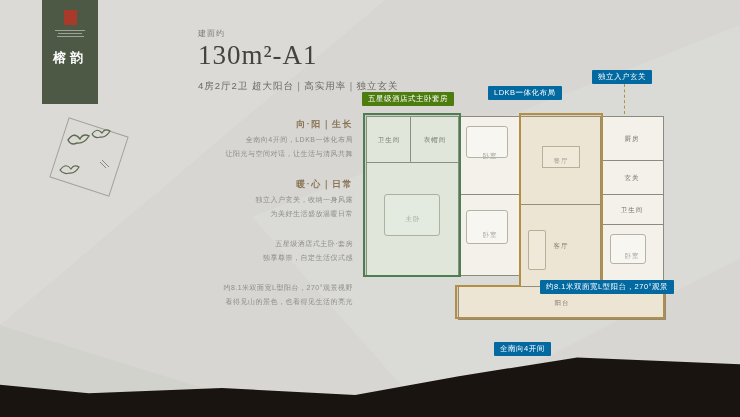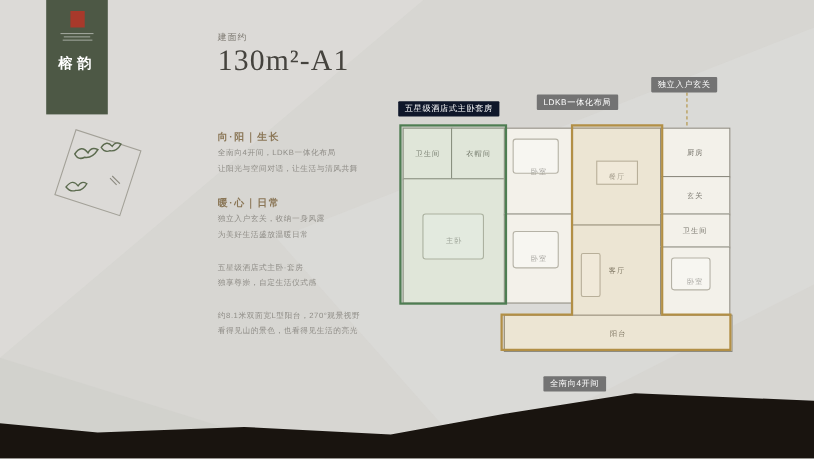--- a/index.html
+++ b/index.html
@@ -29,38 +29,38 @@
 
   
   .header{position:absolute;left:198px;top:28px;}
   .area-prefix{font-size:8px;color:#7b776f;letter-spacing:1px;font-family:Liberation Mono, monospace;}
   .area-value{font-family:"Liberation Serif",serif;font-size:27px;color:#45433e;
               letter-spacing:1px;margin-top:1px;}
   .subtitle{margin-top:9px;font-size:9.5px;color:#6b6862;letter-spacing:1px;}
 
   
   .sections{position:absolute;left:198px;top:118px;width:155px;}
-  .section{margin-bottom:19px;}
+  .section{margin-bottom:19px;text-align:right;}
   .sec-title{font-size:9px;font-weight:bold;color:#8a7656;letter-spacing:1.5px;}
   .sec-line{font-size:7px;color:#8f8d87;line-height:11px;margin-top:3px;letter-spacing:.5px;}
   .sec-line:first-of-type{margin-top:7px;}
 
   
   .plan{position:absolute;left:352px;top:90px;width:334px;height:258px;}
   .room{position:absolute;border:1px solid #8d8b80;background:#f3f1ea;
         display:flex;align-items:center;justify-content:center;}
   .rlabel{font-size:6.5px;color:#77756c;letter-spacing:1px;}
   .furn{position:absolute;border:1px solid #b5b2a6;background:rgba(255,255,255,.35);}
   .overlay{position:absolute;left:0;top:0;pointer-events:none;}
   .green-ov{fill:rgba(126,176,130,.16);stroke:#4e7d52;stroke-width:2;}
   .gold-ov{fill:rgba(198,160,80,.15);stroke:#b28f45;stroke-width:2;}
   .callout{position:absolute;color:#fff;font-size:7.5px;letter-spacing:.5px;
            padding:2px 6px;border-radius:1px;white-space:nowrap;z-index:5;}
-  .gold{background:#737373;}
-  .olive{background:#0f172a;}
+  .gold{background:#0369a1;}
+  .olive{background:#4d7c0f;}
   .connector{position:absolute;width:0;border-left:1px dashed #b2913f;z-index:4;}
 
   
   .footer-band{position:absolute;left:0;bottom:0;width:740px;height:85px;background:#19140f;
     clip-path:polygon(0 62%,12% 72%,30% 66%,48% 74%,62% 52%,78% 30%,100% 38%,100% 100%,0 100%);}
 </style>
 </head>
 <body>
 
 <div class="page">
@@ -83,20 +83,21 @@
     <rect x="28" y="22" width="62" height="62" transform="rotate(18 59 53)" fill="none" stroke="#a3a198" stroke-width="1"></rect>
     <path d="M38 36 q6 -9 12 -1 q3 -6 9 -3 q-5 8 -12 7 q-6 3 -9 -3 Z" fill="none" stroke="#5c6b4f" stroke-width="1.4"></path>
     <path d="M62 30 q5 -7 10 -1 q3 -5 8 -2 q-4 7 -10 6 q-5 2 -8 -3 Z" fill="none" stroke="#5c6b4f" stroke-width="1.2"></path>
     <path d="M30 66 q6 -8 11 -1 q3 -5 8 -2 q-4 7 -10 6 q-5 2 -9 -3 Z" fill="none" stroke="#5c6b4f" stroke-width="1.2"></path>
     <path d="M70 58 l6 6 M72 56 l7 7" stroke="#8b897f" stroke-width="1"></path>
   </svg>
 
   <div class="header">
     <div class="area-prefix">建面约</div>
     <div class="area-value">130m²-A1</div>
+    <div class="subtitle">4房2厅2卫 超大阳台｜高实用率｜独立玄关</div>
   </div>
 
   <div class="sections">
     <div class="section">
       <div class="sec-title">向·阳｜生长</div>
       <div class="sec-line">全南向4开间，LDKB一体化布局</div>
       <div class="sec-line">让阳光与空间对话，让生活与清风共舞</div>
     </div>
     <div class="section">
       <div class="sec-title">暖·心｜日常</div>
@@ -161,18 +162,19 @@
 
     <svg class="overlay" width="334" height="258">
       <rect x="12" y="24" width="96" height="162" class="green-ov"></rect>
       <path d="M168 24 L250 24 L250 196 L312 196 L312 228 L104 228 L104 196 L168 196 Z" class="gold-ov"></path>
     </svg>
 
     <div class="callout olive" style="left:10px;top:2px">五星级酒店式主卧套房</div>
     <div class="callout gold" style="left:136px;top:-4px">LDKB一体化布局</div>
     <div class="callout gold" style="left:240px;top:-20px">独立入户玄关</div>
     <div class="connector" style="left:272px;top:-6px;height:30px"></div>
+    <div class="callout gold" style="left:188px;top:190px">约8.1米双面宽L型阳台，270°观景</div>
     <div class="callout gold" style="left:142px;top:252px">全南向4开间</div>
   </div>
 
   <div class="footer-band"></div>
 
 </div>
 
 </body></html>

